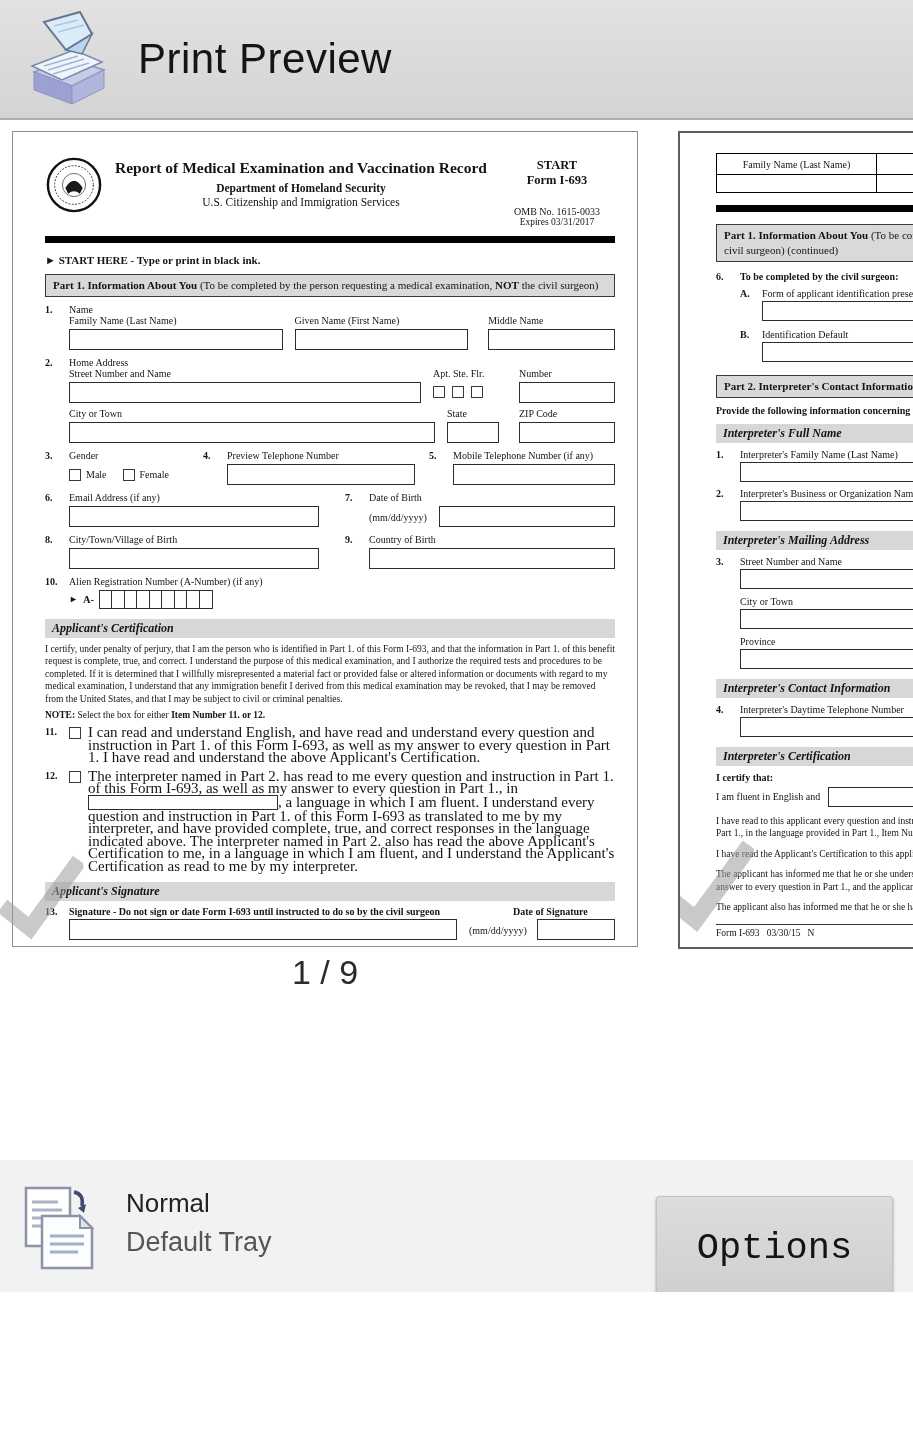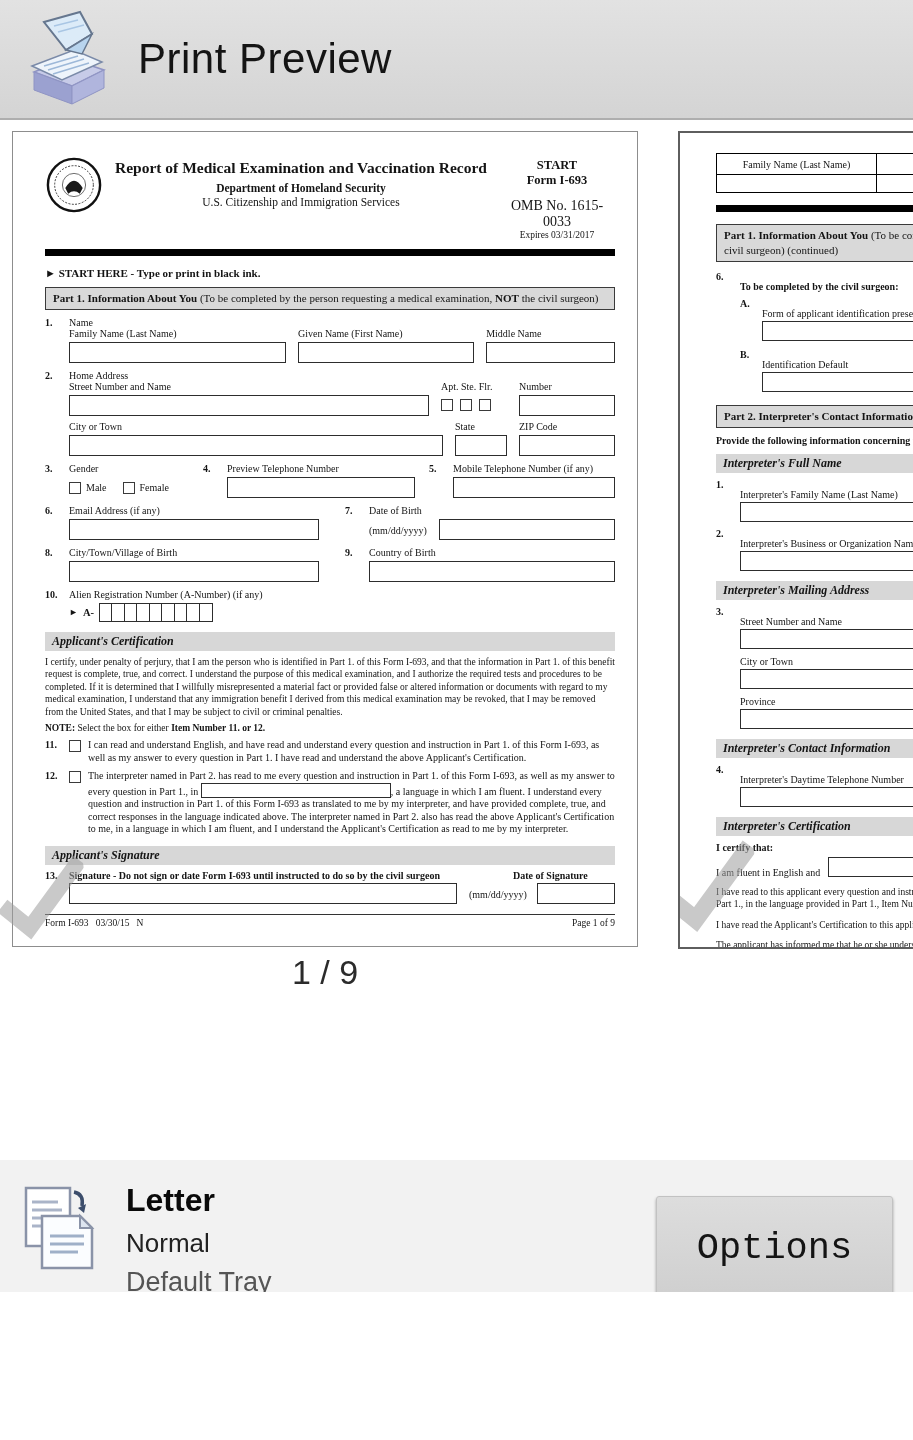--- a/index.html
+++ b/index.html
@@ -28,27 +28,27 @@
   .bar { height:7px; background:#000; margin-top:9px; }
   .gbox { border:1.5px solid #3a3a3a; background:#d9d9d9; padding:3px 7px; margin-top:8px;
           font-size:11px; line-height:1.35; }
   .secbar { background:#d7d7d7; font-style:italic; font-weight:bold; font-size:12px;
             padding:2px 7px; margin-top:10px; }
   .lbl { font-size:10px; }
   .inum { display:inline-block; width:24px; font-weight:bold; font-size:10px; flex:0 0 24px; }
   .item { display:flex; margin-top:7px; }
   .row { display:flex; margin-left:24px; }
   .col { display:flex; flex-direction:column; margin-right:12px; }
-  .col:last-child { margin-right:0; }
+  .col:last-child { margin-right:0;margin-left:8px; }
   .ibox { border:1.5px solid #2d2d2d; height:21px; margin-top:3px; background:#fff; }
   .chk { width:12px; height:12px; border:1.5px solid #3a3a3a; display:inline-block; background:#fff; flex:0 0 12px; }
   .para { font-size:9.5px; line-height:12.5px; margin-top:5px; }
   .chk-item { display:flex; margin-top:6px; }
   .chk-item .chk { margin:1px 7px 0 0; }
-  .chk-text { font-size:10px; line-height:12.5px; flex:1;font-family:Liberation Serif, serif; }
+  .chk-text { font-size:15px; line-height:12.5px; flex:1;font-family:Liberation Serif, serif; }
   .inline-box { display:inline-block; width:190px; height:15px; border:1.5px solid #2d2d2d;
                 vertical-align:-3px; background:#fff; }
   .acell { width:14px; height:19px; border:1.5px solid #2d2d2d; margin-left:-1.5px;
            display:inline-block; background:#fff; }
   .pre { white-space:pre; }
   .ftr { border-top:1.5px solid #333; margin-top:10px; padding-top:3px;
          display:flex; font-size:9.5px; }
   .ftr .sp { flex:1; }
   .check-wm { position:absolute; opacity:0.55; transform:rotate(-6deg); }
 
@@ -57,21 +57,21 @@
   .p2t { border-collapse:collapse; }
   .p2t td { border:1.5px solid #000; }
   .p2t .h1 { width:160px; height:21px; text-align:center; font-size:10px; }
   .p2t .h2 { width:230px; height:21px; text-align:center; font-size:10px; }
   .p2t .d { height:18px; }
   .nw { white-space:nowrap; overflow:hidden; }
   .p2item { display:flex; margin-top:6px; }
   .p2box { border:1.5px solid #2d2d2d; height:20px; background:#fff; width:330px;
            margin:2px 0 0 24px; }
   .p2line { font-size:9.5px; line-height:12.5px; white-space:nowrap; }
-  .p2lbl { font-size:10px; white-space:nowrap;margin-top:10px; }
+  .p2lbl { font-size:10px; white-space:nowrap; }
 
   
   .bottom { position:absolute; top:1160px; left:0; width:913px; height:280px; background:#f2f2f2; }
   .media-row { position:absolute; left:18px; top:20px; display:flex; }
   .media-text { margin-left:26px; }
   .t-size { font-size:32px; font-weight:bold; color:#0a0a0a; line-height:40px; }
   .t-qual { font-size:26px; color:#222; line-height:40px; margin-top:3px; }
   .t-tray { font-size:27px; color:#555; line-height:34px; margin-top:2px; }
   .printer-row { position:absolute; left:14px; top:152px; display:flex; }
   .printer-text { margin-left:22px; }
@@ -120,21 +120,21 @@
             <circle r="12" fill="none" stroke="#444" stroke-width="0.8"></circle>
           </svg>
           <div style="flex:1; text-align:center; padding:3px 4px 0 4px;">
             <div style="font-size:15.5px; font-weight:bold;">Report of Medical Examination and Vaccination Record</div>
             <div style="font-size:11.5px; font-weight:bold; margin-top:5px;">Department of Homeland Security</div>
             <div style="font-size:11.5px; margin-top:2px;">U.S. Citizenship and Immigration Services</div>
           </div>
           <div style="flex:0 0 116px; text-align:center; padding-top:2px;">
             <div style="font-size:12.5px; font-weight:bold;">START</div>
             <div style="font-size:12.5px; font-weight:bold;">Form I-693</div>
-            <div style="font-size:14px; margin-top:10px;">OMB No. 1615-0033</div>
+            <div style="font-size:10px; margin-top:18px;">OMB No. 1615-0033</div>
             <div style="font-size:9.5px;">Expires 03/31/2017</div>
           </div>
         </div>
 
         <div class="bar"></div>
 
         <div style="font-size:11px; font-weight:bold; margin-top:11px;">► START HERE - Type or print in black ink.</div>
 
         <div class="gbox"><b>Part 1.  Information About You </b><span>(To be completed by the person requesting a medical examination, </span><b>NOT</b><span> the civil surgeon)</span></div>
 
@@ -424,21 +424,20 @@
         <polygon points="60,28 68,24 66,33" fill="#3c4d6b"></polygon>
         <g>
           <polygon points="24,36 62,36 74,48 74,88 24,88" fill="#fbfdff" stroke="#8a93a8" stroke-width="2.5"></polygon>
           <polygon points="62,36 62,48 74,48" fill="#dde5f0" stroke="#8a93a8" stroke-width="2"></polygon>
           <line x1="32" y1="56" x2="66" y2="56" stroke="#9fb0c8" stroke-width="3"></line>
           <line x1="32" y1="64" x2="66" y2="64" stroke="#9fb0c8" stroke-width="3"></line>
           <line x1="32" y1="72" x2="60" y2="72" stroke="#9fb0c8" stroke-width="3"></line>
         </g>
       </svg>
       <div class="media-text">
-        <div class="t-size">Letter</div>
         <div class="t-qual">Normal</div>
         <div class="t-tray">Default Tray</div>
       </div>
     </div>
 
     <div class="printer-row">
       <svg width="88" height="92" viewBox="0 0 88 92">
         <polygon points="34,26 62,10 78,20 50,36" fill="#f4f6f9" stroke="#9aa2ad" stroke-width="2"></polygon>
         <polygon points="20,42 56,24 84,38 46,58" fill="#6d7177" stroke="#4a4e54" stroke-width="2"></polygon>
         <polygon points="20,42 46,58 46,76 20,60" fill="#caccd0" stroke="#8c9096" stroke-width="1.5"></polygon>

